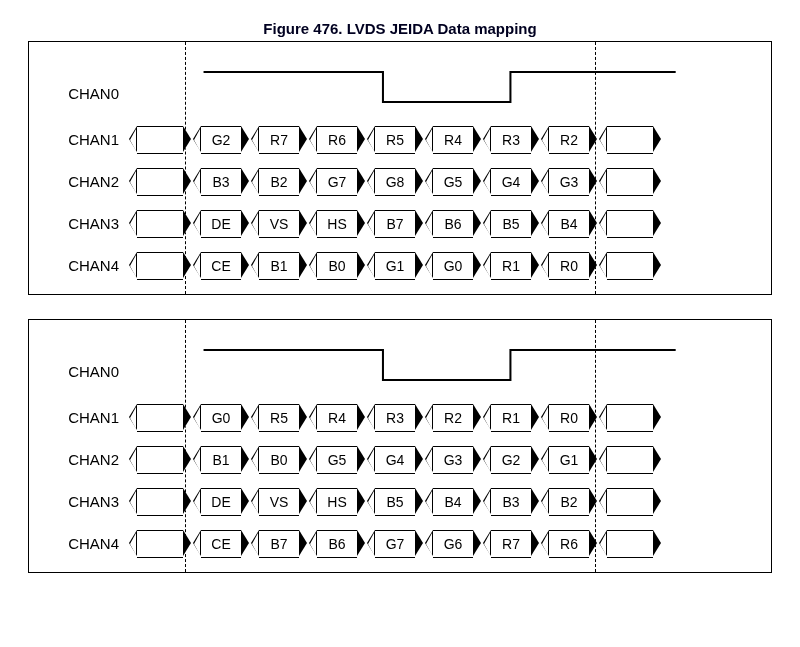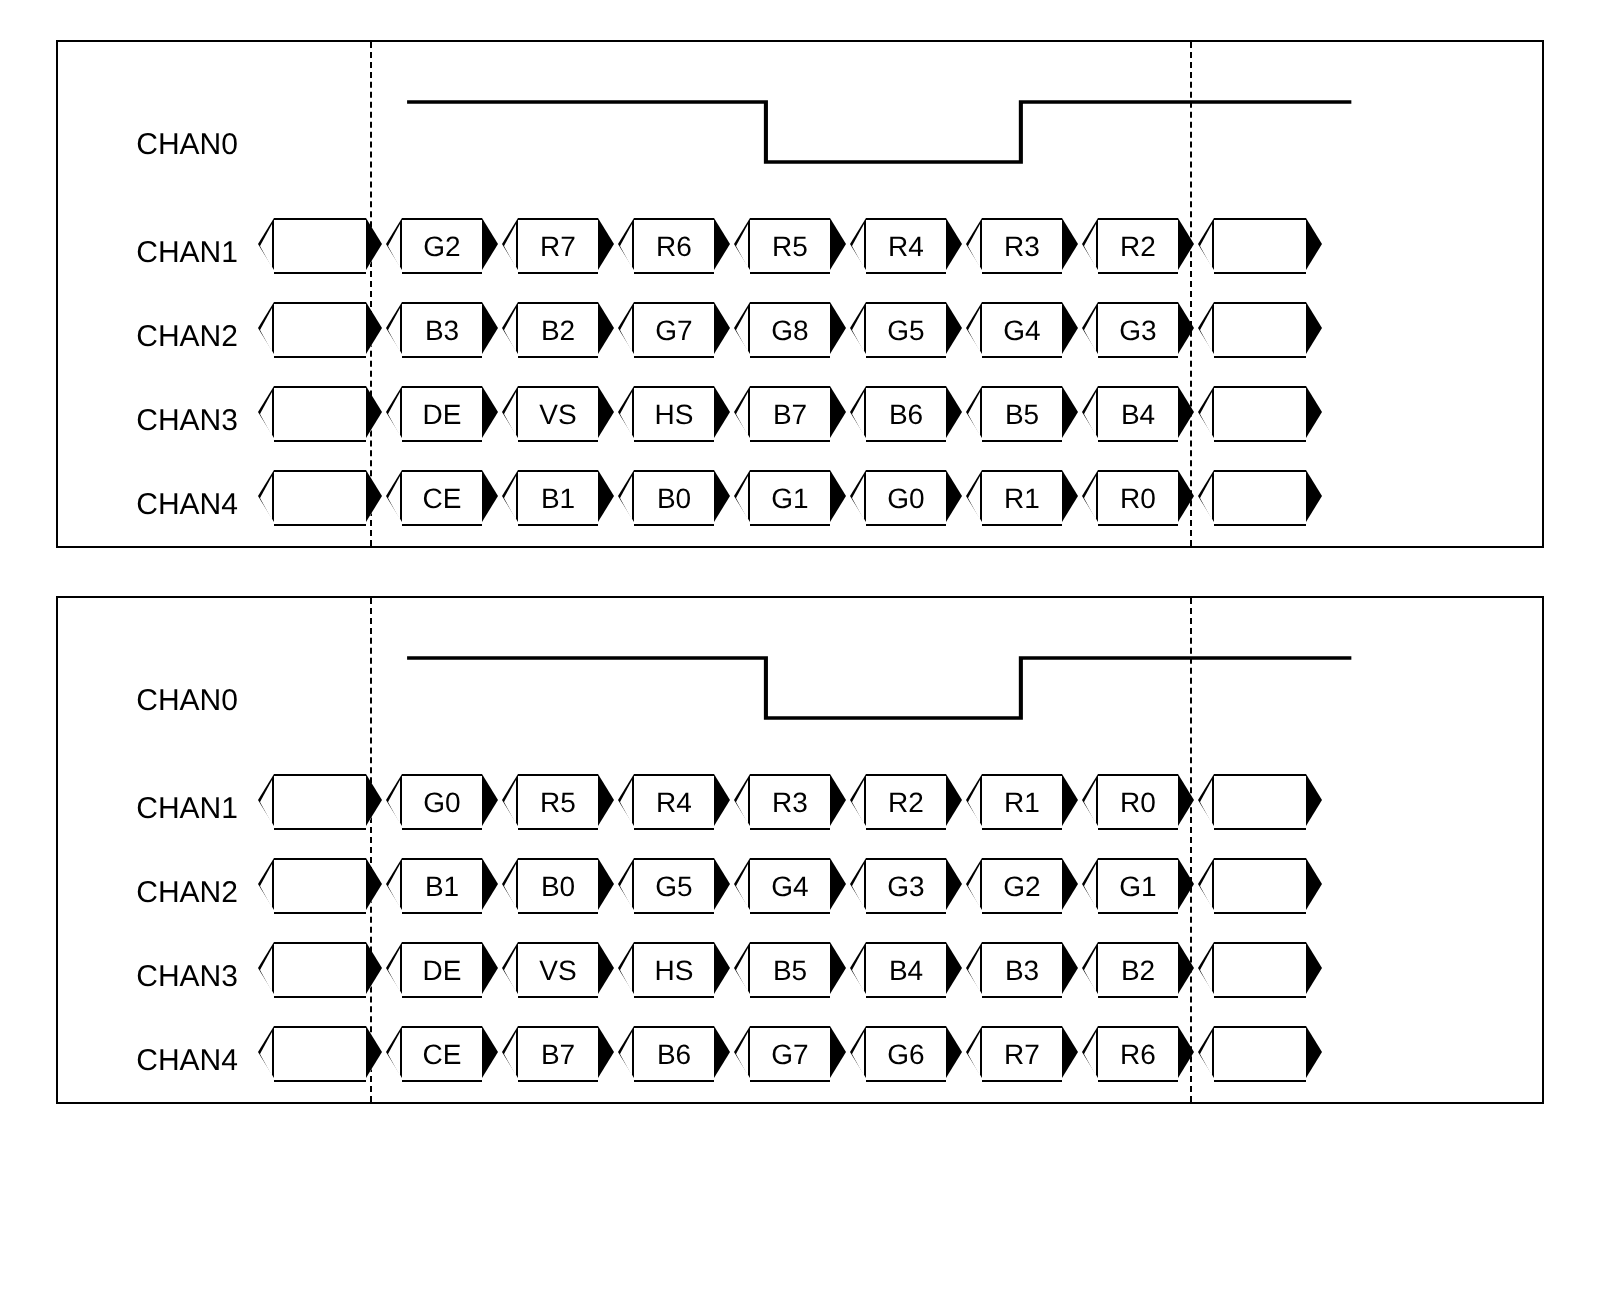--- a/index.html
+++ b/index.html
@@ -21,21 +21,21 @@
     margin-bottom: 4px;
     color: #000020;
   }
   .fig-box {
     border: 1.5px solid #000;
     padding: 18px 14px 12px 14px;
     position: relative;
   }
   .row {
     display: flex;
-    align-items: flex-end;
+    align-items: center;
     height: 34px;
     margin-bottom: 8px;
   }
   .row:last-child { margin-bottom: 0; }
   .label {
     width: 76px;
     text-align: right;
     font-size: 15px;
     padding-right: 10px;
     flex: 0 0 auto;
@@ -127,20 +127,21 @@
     width: 0;
     border-left: 1.5px dashed #000;
     pointer-events: none;
   }
 </style>
 </head>
 <body>
 
 <div id="root">
     <div class="figure">
+      <div class="fig-title">Figure 476. LVDS JEIDA Data mapping</div>
       <div class="fig-box">
         <div class="vguide" style="left: 156px;"></div>
         <div class="vguide" style="left: 566px;"></div>
         <div class="clock-row">
           <div class="label">CHAN0</div>
           <div class="clock-lane">
             <svg class="clock-svg" viewBox="0 0 556 40" preserveAspectRatio="none">
               <path d="M 66 4 L 224.84 4 L 224.84 34 L 337.7 34 L 337.7 4 L 484 4" fill="none" stroke="#000" stroke-width="1.8"></path>
             </svg>
           </div>

